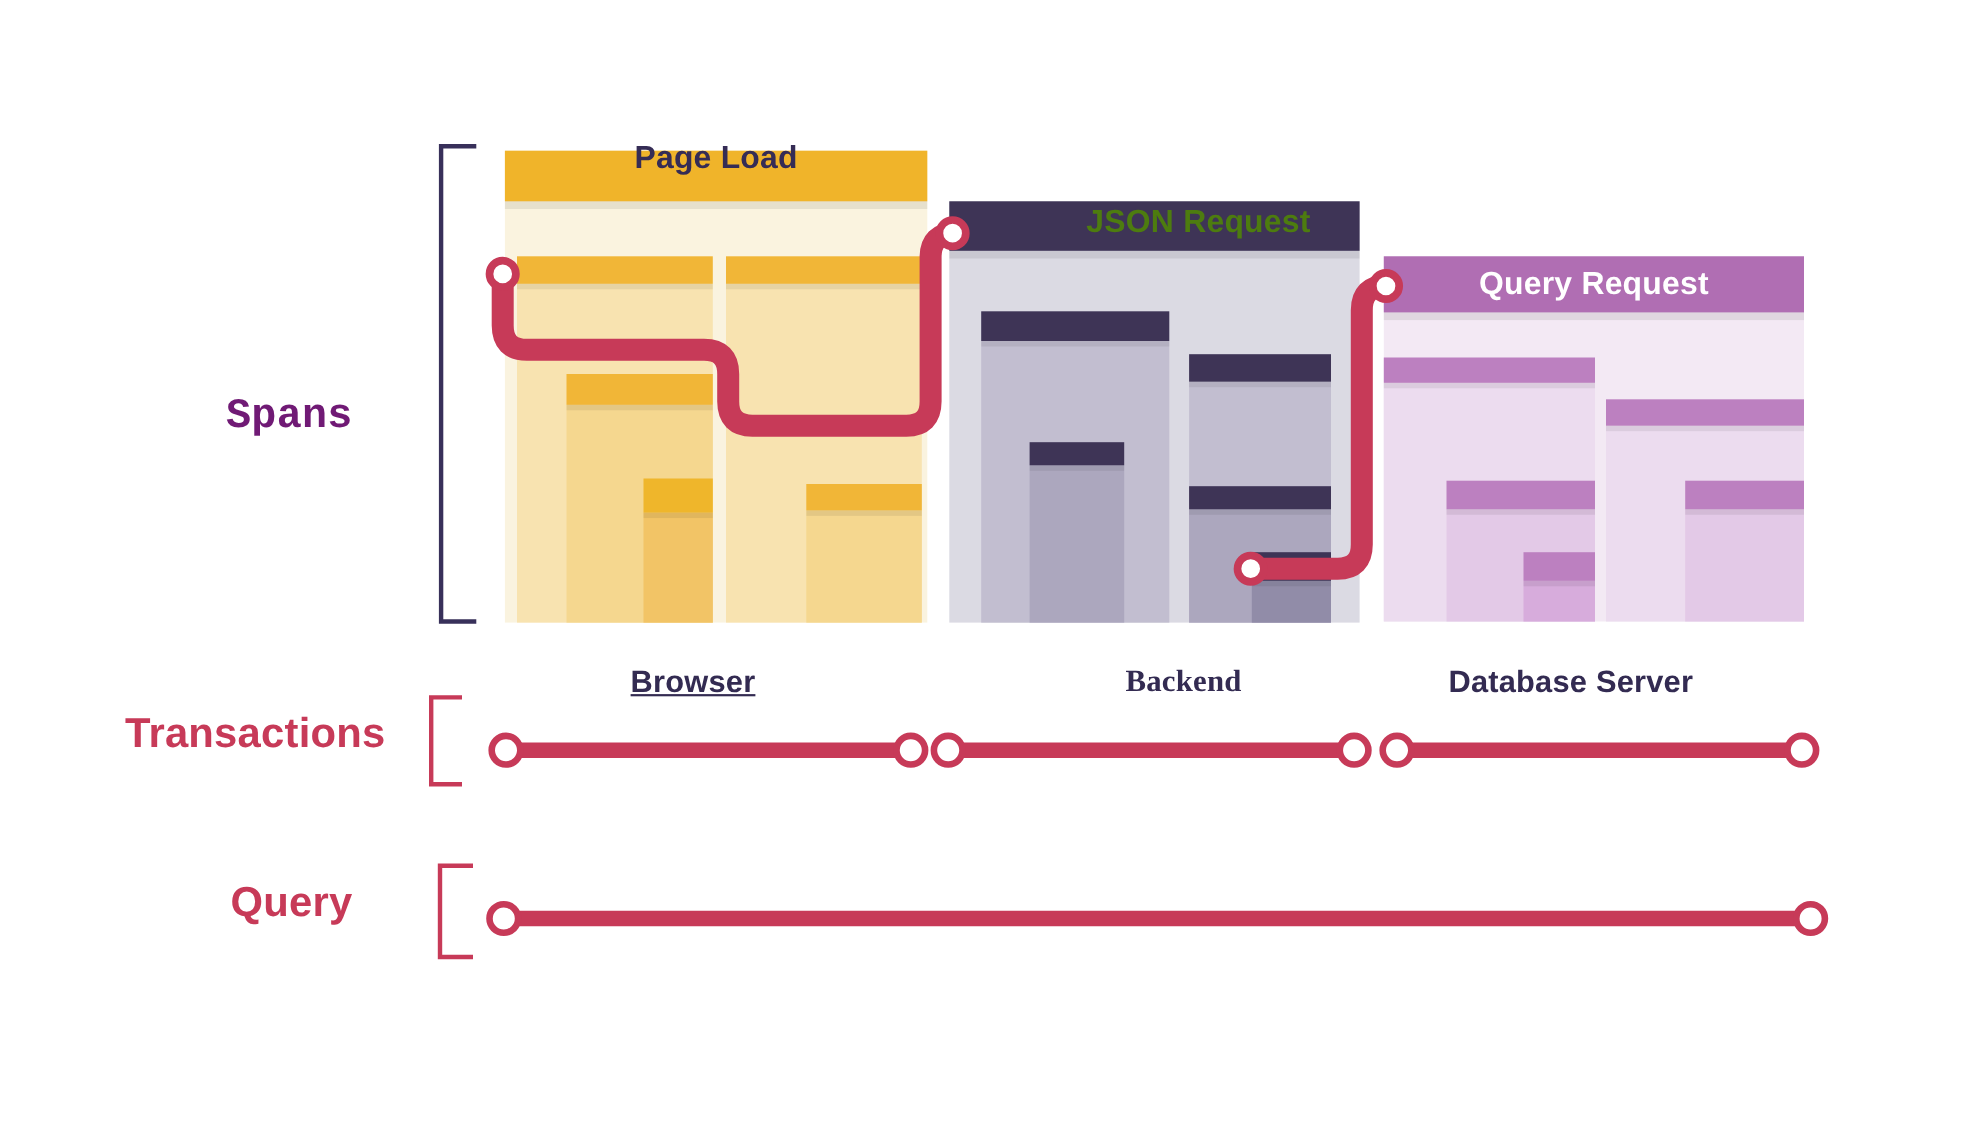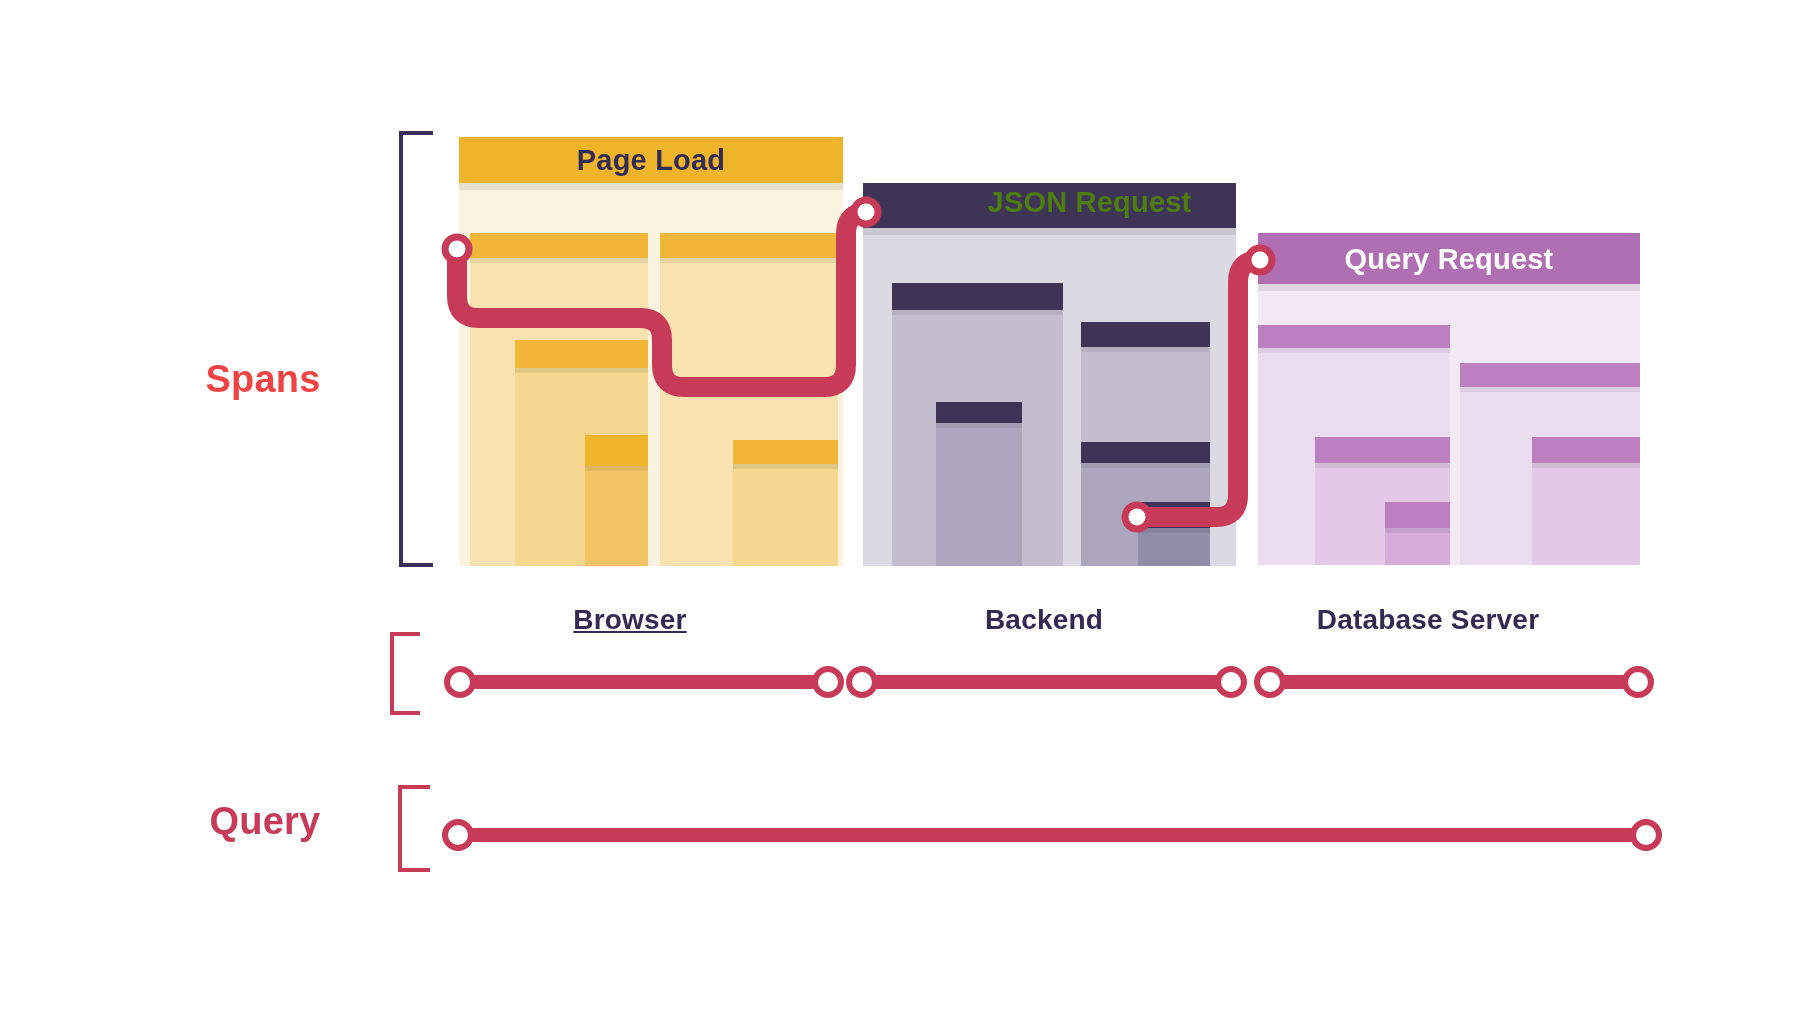--- a/index.html
+++ b/index.html
@@ -98,23 +98,24 @@
       <circle cx="458" cy="835" r="13" fill="#ffffff" stroke="#C73A58" stroke-width="6"></circle>
       <circle cx="1646" cy="835" r="13" fill="#ffffff" stroke="#C73A58" stroke-width="6"></circle>
       <path d="M 457 249 L 457 296 Q 457 318 479 318 L 640 318 Q 662 318 662 340 L 662 365 Q 662 387 684 387 L 824 387 Q 846 387 846 365 L 846 234 Q 846 212 868 212 L 870 212" fill="none" stroke="#C73A58" stroke-width="20" stroke-linecap="round"></path>
       <path d="M 1137 517 L 1216 517 Q 1238 517 1238 495 L 1238 282 Q 1238 260 1260 260 L 1262 260" fill="none" stroke="#C73A58" stroke-width="20" stroke-linecap="round"></path>
       <circle cx="457" cy="249" r="12" fill="#ffffff" stroke="#C73A58" stroke-width="7"></circle>
       <circle cx="866" cy="212" r="12" fill="#ffffff" stroke="#C73A58" stroke-width="7"></circle>
       <circle cx="1137" cy="517" r="12" fill="#ffffff" stroke="#C73A58" stroke-width="7"></circle>
       <circle cx="1260" cy="260" r="12" fill="#ffffff" stroke="#C73A58" stroke-width="7"></circle>
     </svg>
 
-  <div class="lbl side" id="lbl-spans" style="left: 263px; top: 379px; color: #ef4444;">Spans</div>
+  <div class="lbl side" id="lbl-spans" style="left: 263px; top: 379px; color: #701a75; font-family: Liberation Mono, monospace;">Spans</div>
+  <div class="lbl side" id="lbl-transactions" style="left: 232px; top: 668px; color: rgb(199, 58, 88);">Transactions</div>
   <div class="lbl side" id="lbl-trace" style="left: 265px; top: 821px; color: rgb(199, 58, 88);">Query</div>
 
-  <div class="lbl title" id="title-browser" style="left: 651px; top: 160px; color: rgb(53, 44, 85);">Page Load</div>
+  <div class="lbl title" id="title-browser" style="left: 651px; top: 144px; color: rgb(53, 44, 85);">Page Load</div>
   <div class="lbl title" id="title-backend" style="left: 1049.5px; top: 202px; color: #4d7c0f; margin-left: 40px;">JSON Request</div>
   <div class="lbl title" id="title-database" style="left: 1449px; top: 258.5px; color: rgb(255, 255, 255);">Query Request</div>
 
   <div class="lbl sub" id="sub-browser" style="left: 630px; top: 620px; color: rgb(51, 43, 82); text-decoration: underline;">Browser</div>
-  <div class="lbl sub" id="sub-backend" style="left: 1044px; top: 620px; color: rgb(51, 43, 82);">Backend</div>
+  <div class="lbl sub" id="sub-backend" style="left: 1076px; top: 620px; color: rgb(51, 43, 82); font-family: Liberation Serif, serif;">Backend</div>
   <div class="lbl sub" id="sub-database" style="left: 1428px; top: 620px; color: rgb(51, 43, 82);">Database Server</div>
 </div>
 
 </body></html>

